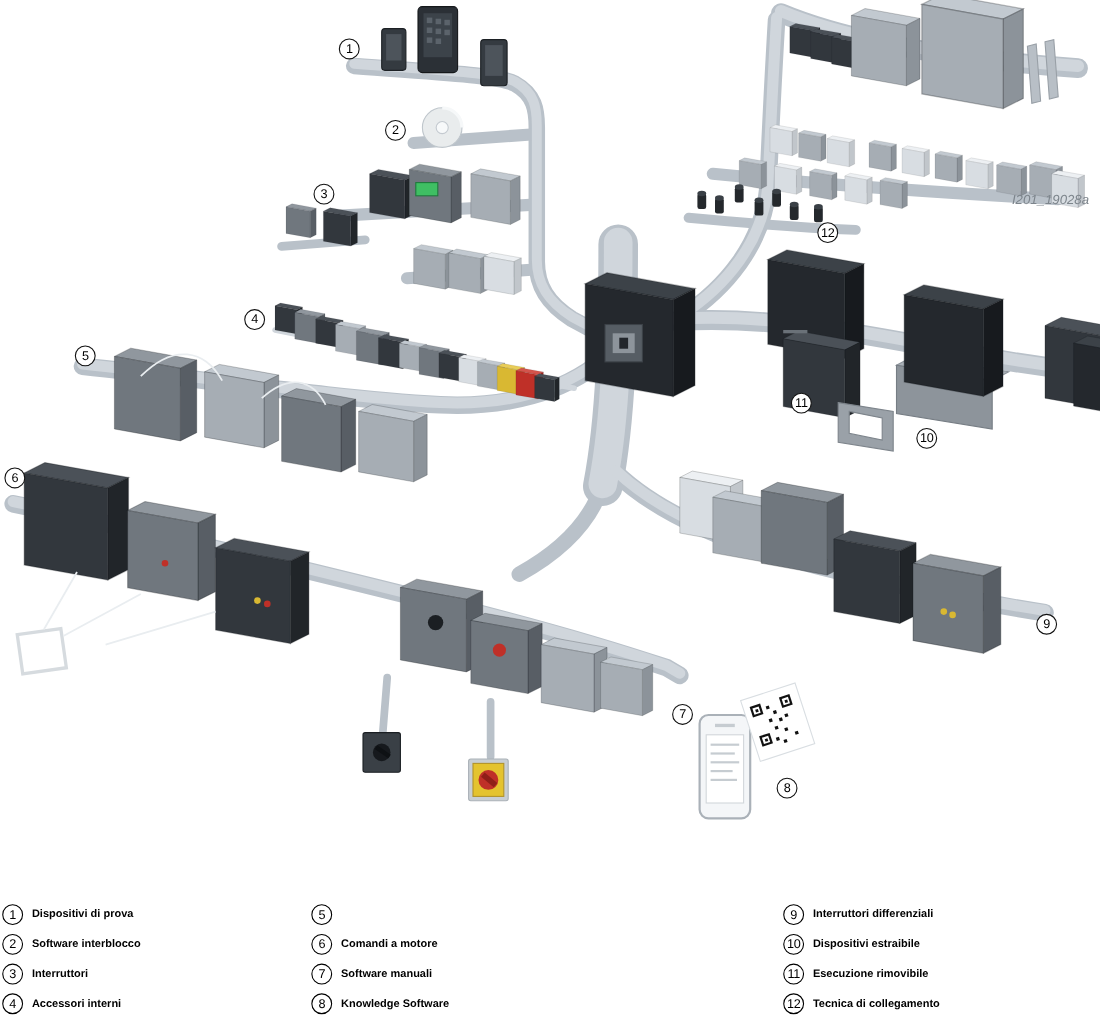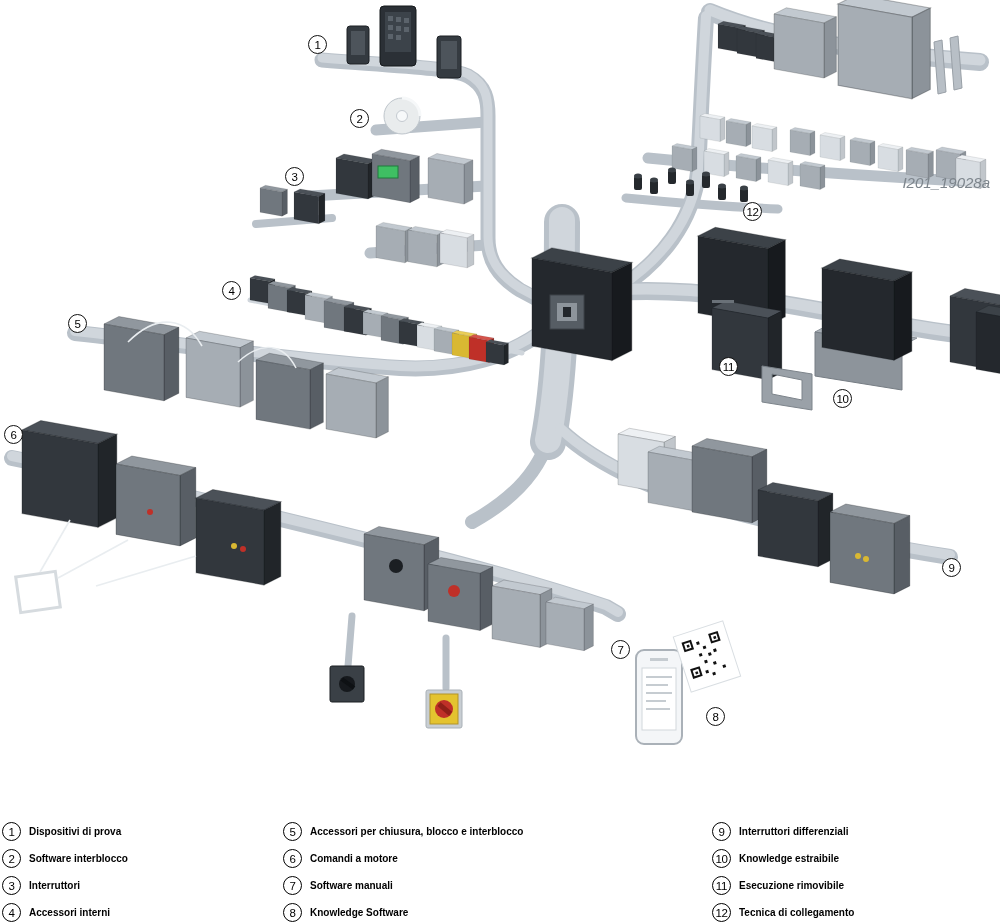--- a/index.html
+++ b/index.html
@@ -23,21 +23,21 @@
   .railhi{stroke:#d0d6dc;fill:none;stroke-linecap:round;stroke-linejoin:round}
   .wire{stroke:#e9edf0;fill:none;stroke-width:1.6}
   
   .marker{
     position:absolute;width:19px;height:19px;border:1.3px solid #111;border-radius:50%;
     background:#fff;display:flex;align-items:center;justify-content:center;
     font-size:11.5px;letter-spacing:-.3px;box-sizing:border-box;
   }
   .watermark{
     position:absolute;left:878px;top:174px;width:112px;text-align:right;
-    font-style:italic;font-size:15px;color:#7d858c;
+    font-style:italic;font-size:12px;color:#7d858c;
   }
   
   .legend{position:absolute;left:0;top:818px;width:1000px;height:106px}
   .legend-col{position:absolute;top:0}
   .legend-item{display:flex;align-items:center;height:27px;gap:8px;white-space:nowrap}
   .badge{
     flex:0 0 19px;width:19px;height:19px;border:1.2px solid #000;border-radius:50%;
     display:inline-flex;align-items:center;justify-content:center;
     font-size:11.5px;letter-spacing:-.3px;box-sizing:border-box;background:#fff;
   }
@@ -337,21 +337,20 @@
         <span class="legend-label">Interruttori</span>
       </div>
       <div class="legend-item">
         <span class="badge">4</span>
         <span class="legend-label">Accessori interni</span>
       </div>
     </div>
     <div class="legend-col" style="left:283px">
       <div class="legend-item">
         <span class="badge">5</span>
-        <span class="legend-label">Accessori per chiusura, blocco e interblocco</span>
       </div>
       <div class="legend-item">
         <span class="badge">6</span>
         <span class="legend-label">Comandi a motore</span>
       </div>
       <div class="legend-item">
         <span class="badge">7</span>
         <span class="legend-label">Software manuali</span>
       </div>
       <div class="legend-item">
@@ -359,21 +358,21 @@
         <span class="legend-label">Knowledge Software</span>
       </div>
     </div>
     <div class="legend-col" style="left:712px">
       <div class="legend-item">
         <span class="badge">9</span>
         <span class="legend-label">Interruttori differenziali</span>
       </div>
       <div class="legend-item">
         <span class="badge">10</span>
-        <span class="legend-label">Knowledge estraibile</span>
+        <span class="legend-label">Dispositivi estraibile</span>
       </div>
       <div class="legend-item">
         <span class="badge">11</span>
         <span class="legend-label">Esecuzione rimovibile</span>
       </div>
       <div class="legend-item">
         <span class="badge">12</span>
         <span class="legend-label">Tecnica di collegamento</span>
       </div>
     </div>

